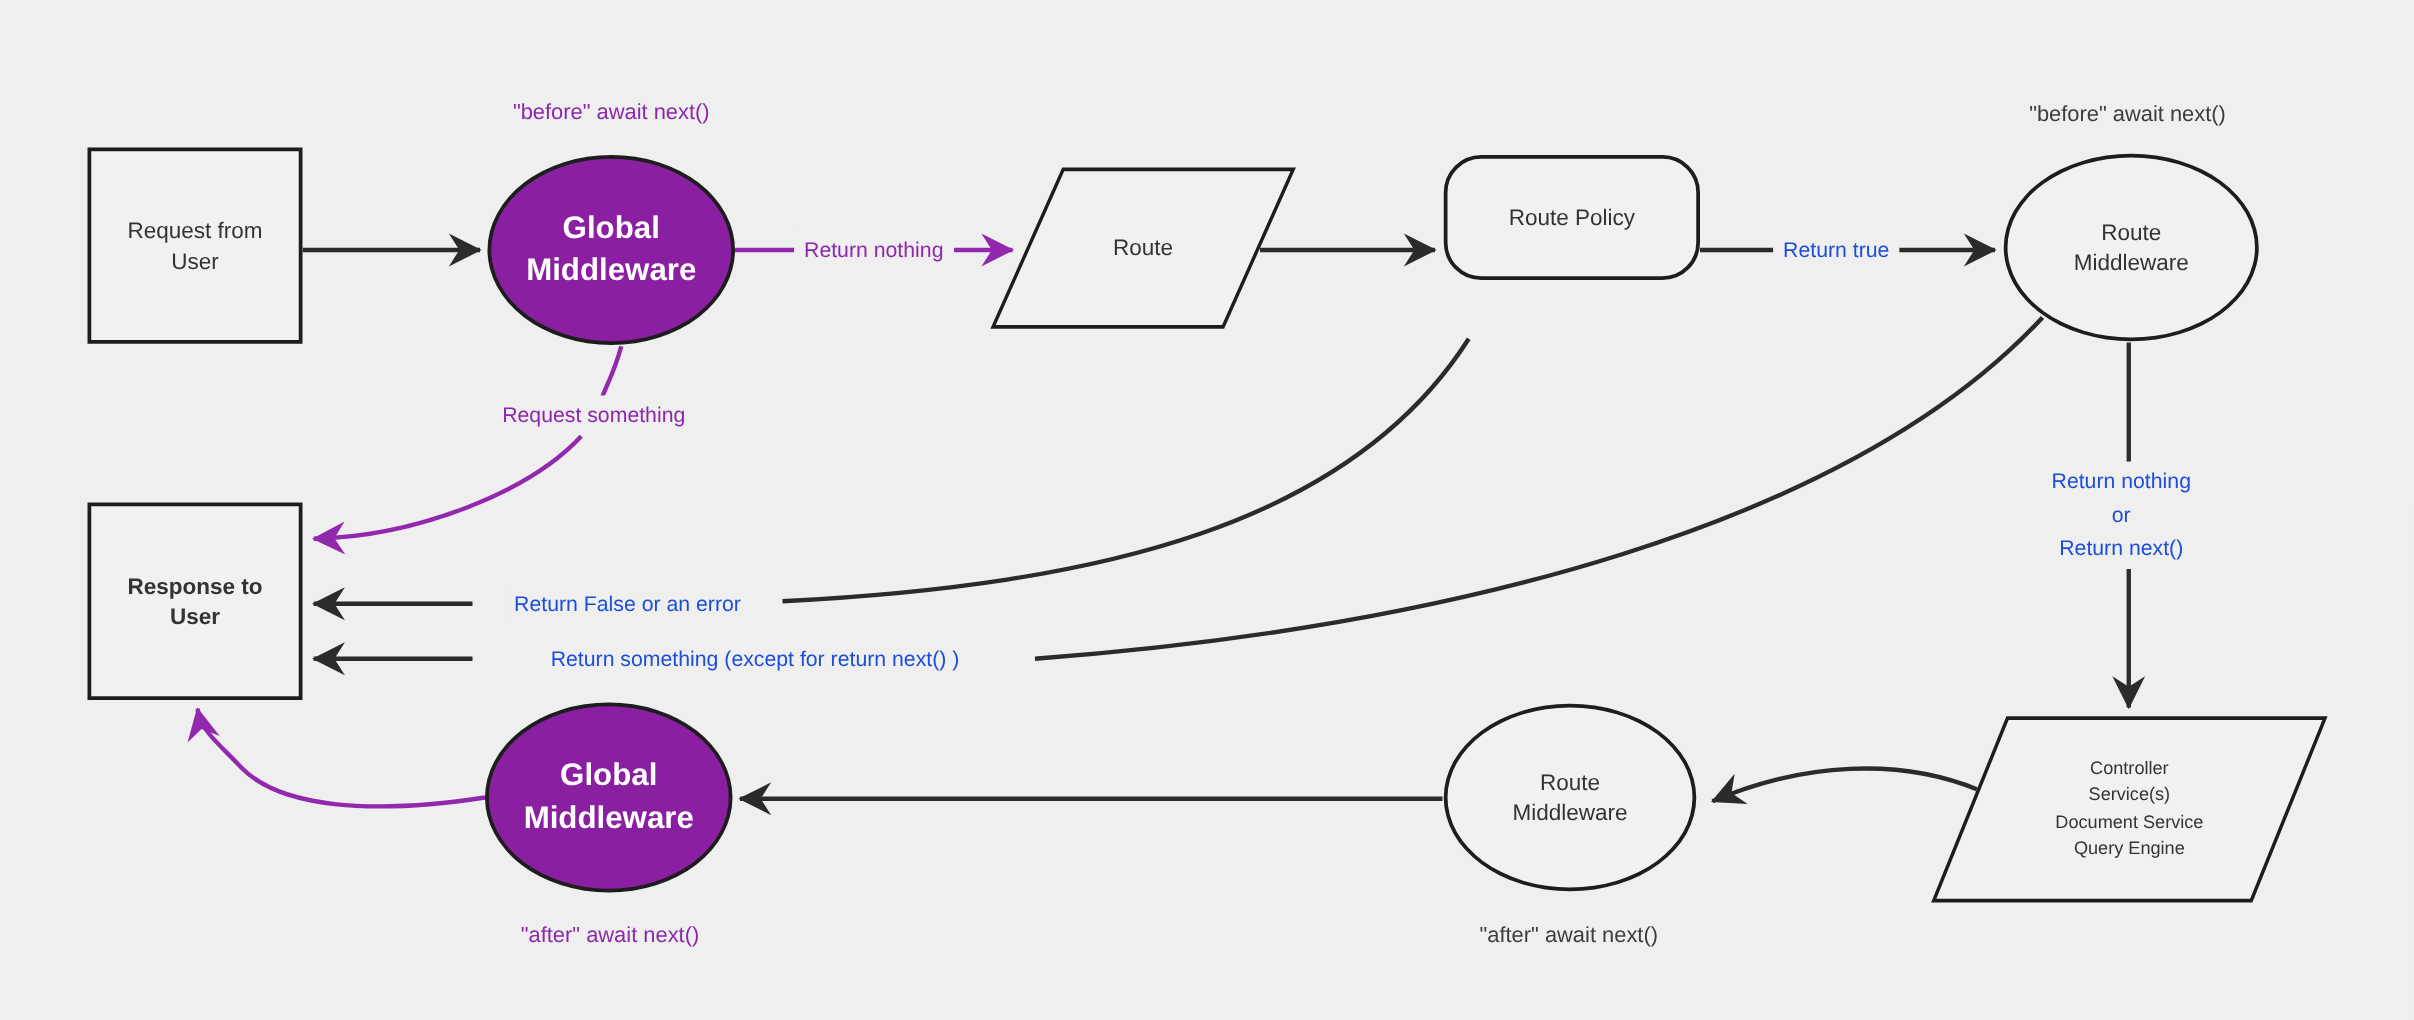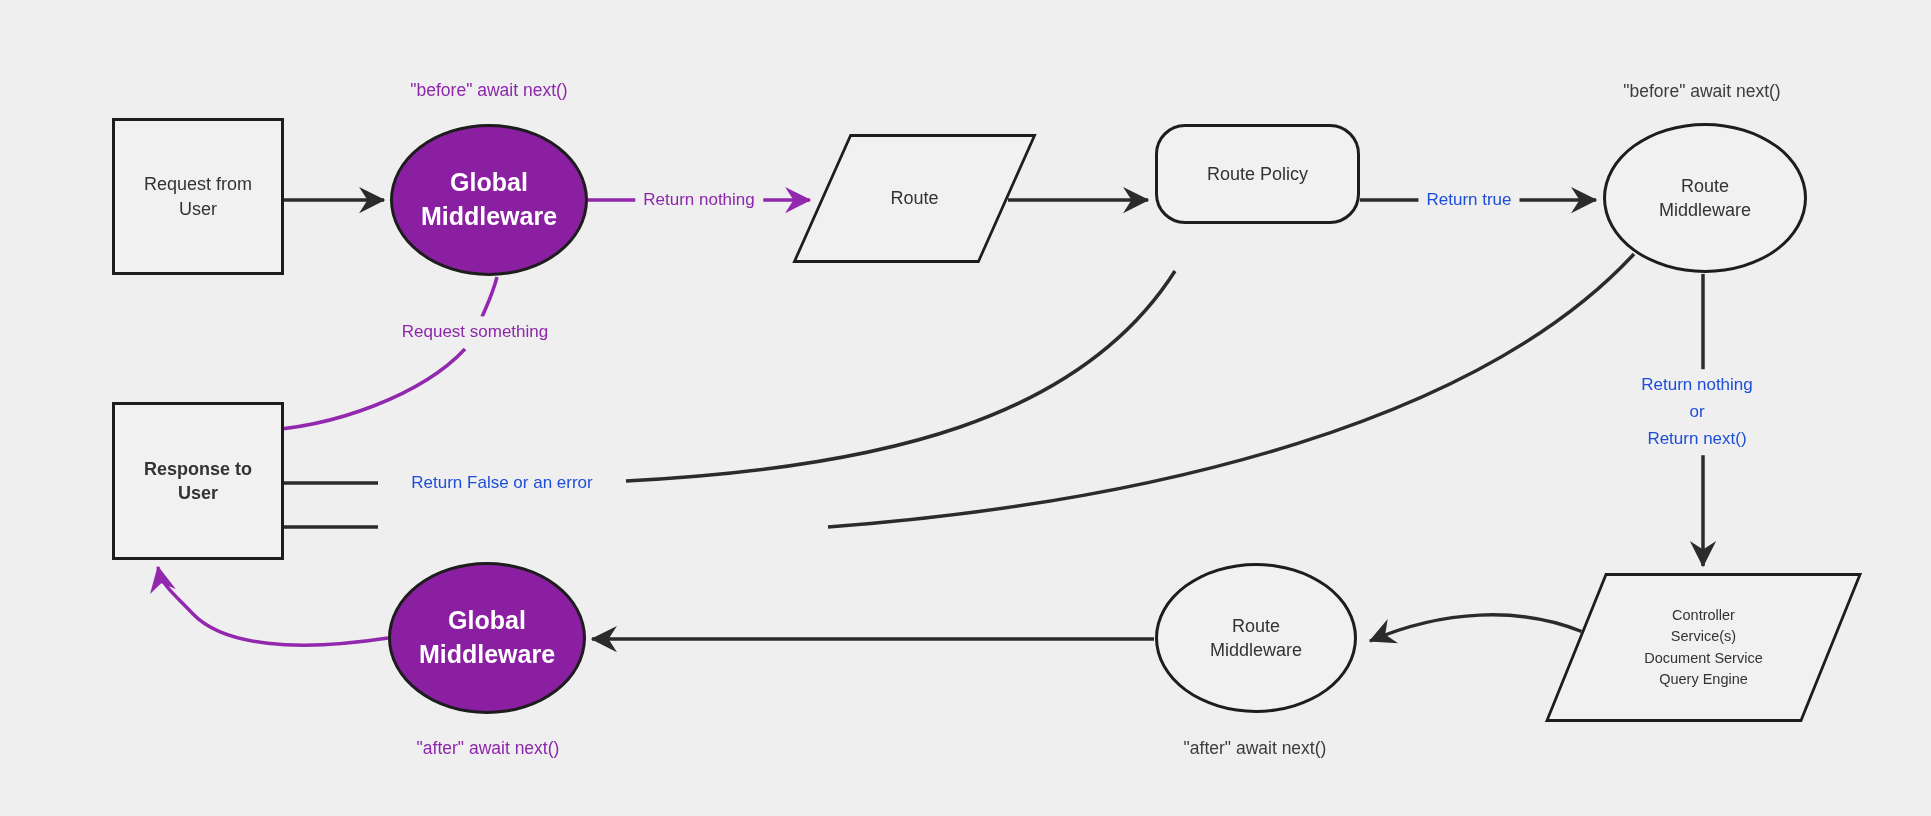--- a/index.html
+++ b/index.html
@@ -19,21 +19,20 @@
     display:flex;align-items:center;justify-content:center;
     text-align:center;
     color:#333333;
     font-size:18px;line-height:1.35;
     white-space:pre-line;
     box-sizing:border-box;
   }
   .rect{
     background:#f1f1f1;
     border:3px solid #1d1d1d;
-    margin-left:42px;
   }
   .rounded{
     background:#f1f1f1;
     border:3px solid #1d1d1d;
     border-radius:30px;
   }
   .ellipse{
     background:#f1f1f1;
     border:3px solid #1d1d1d;
     border-radius:50%;
@@ -154,20 +153,21 @@
   <div class="edge-label plabel-purple" style="left:699px;top:200px;">Return nothing</div>
 
   <div class="edge-label" style="left:1469px;top:200px;">Return true</div>
 
   <div class="edge-label" style="left:1697px;top:412px;">Return nothing
 or
 Return next()</div>
 
   <div class="edge-label" style="left:502px;top:483px;text-align:right;">Return False or an error</div>
 
+  <div class="edge-label" style="left:604px;top:527px;">Return something (except for return next() )</div>
 
   <div class="edge-label plabel-purple" style="left:475px;top:332px;">Request something</div>
 
   <div class="free-label plabel-purple" style="left:489px;top:90px;">"before" await next()</div>
 
   <div class="free-label" style="left:1702px;top:91px;">"before" await next()</div>
 
   <div class="free-label" style="left:1255px;top:748px;">"after" await next()</div>
 
   <div class="free-label plabel-purple" style="left:488px;top:748px;">"after" await next()</div>

